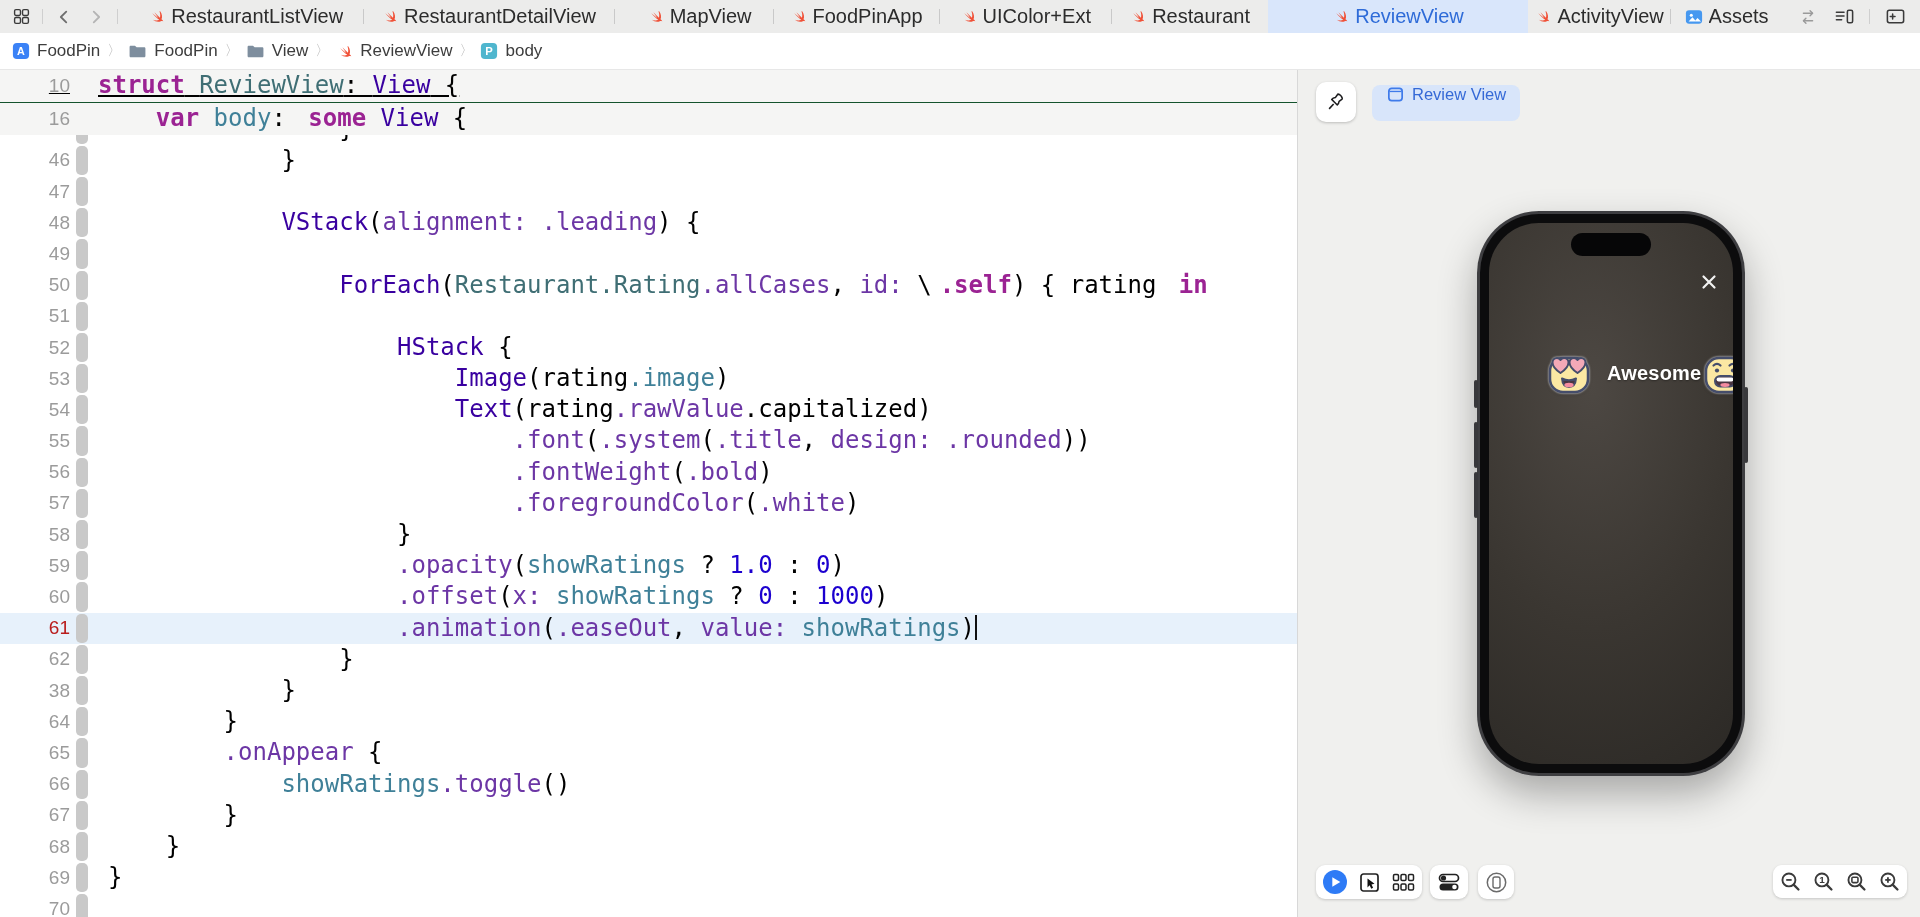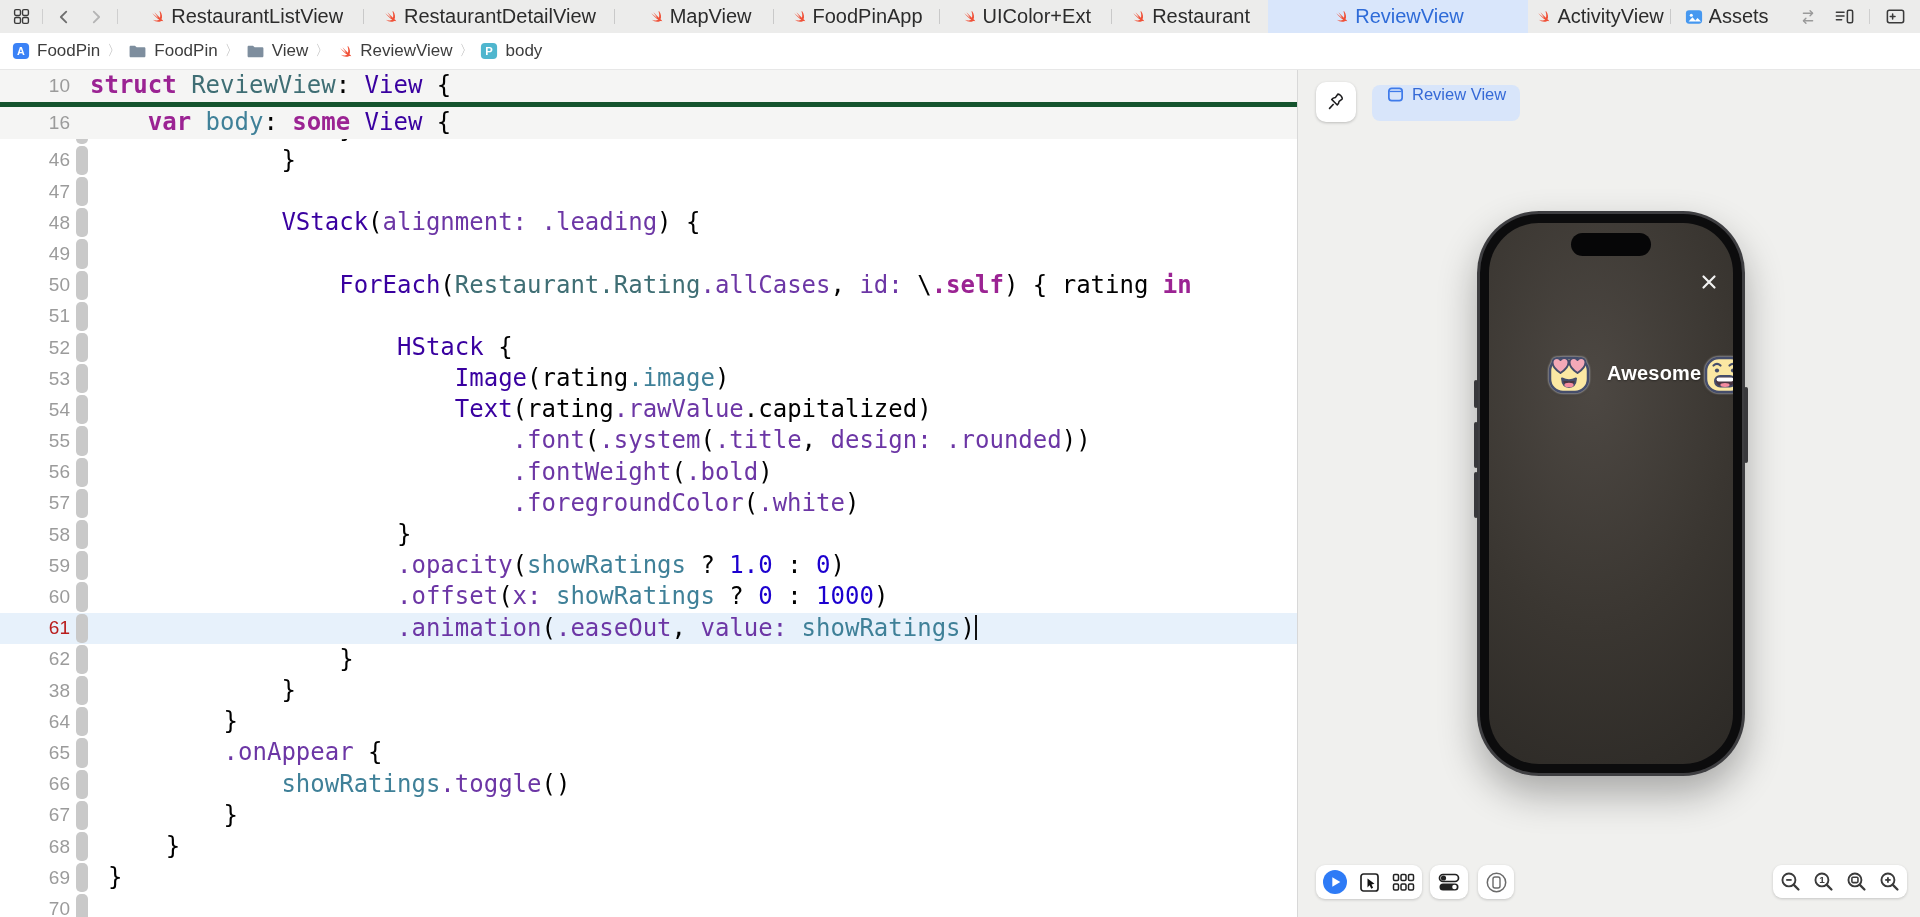--- a/index.html
+++ b/index.html
@@ -30,31 +30,31 @@
   
   .editor{position:absolute;left:0;top:70px;width:1297px;height:847px;background:#fff;overflow:hidden;}
   .lines{position:absolute;left:0;top:43.6px;width:100%;}
   .row{position:relative;height:31.2px;display:flex;align-items:center;white-space:pre;}
   .row.hl{background:var(--line-hl);}
   .num{flex:0 0 70px;text-align:right;font-size:19px;color:#9b9b9b;
        font-family:"Liberation Sans",sans-serif;}
   .row.hl .num{color:#b91c1c;}
   .ribbon{flex:0 0 12px;height:29.2px;margin-left:6px;border-radius:5px;background:#c9c9c9;}
   .txt{margin-left:20px;font-family:"DejaVu Sans Mono",monospace;font-size:24px;line-height:31.2px;color:#000;}
-  .tk-kw{color:var(--c-kw);font-weight:bold;}
+  .tk-kw{color:var(--c-kw);font-weight:bold;margin-left:8px;}
   .tk-ty{color:var(--c-ty);}
   .tk-pt{color:var(--c-pt);}
   .tk-pp{color:var(--c-pp);}
   .tk-sm{color:var(--c-sm);}
   .tk-num{color:var(--c-num);}
   .caret{display:inline-block;width:2px;height:25px;background:#111;vertical-align:-4px;}
   .sticky{position:absolute;left:0;top:0;width:100%;height:64px;background:#f5f5f4;z-index:3;
           border-bottom:1px solid #dadada;}
   .sticky .row{height:32px;background:#f5f5f4;}
-  .sticky .row:first-child{border-bottom:5px solid #14532d;}
+  .sticky .row:first-child{border-bottom:1px solid #14532d;text-decoration:underline;}
 
   
   .canvas{position:absolute;left:1297px;top:70px;width:623px;height:847px;background:#f0f0ee;}
   .vdiv{position:absolute;left:1297px;top:70px;width:1px;height:847px;background:#d8d8d8;z-index:5;}
   .pinbtn{position:absolute;left:19px;top:12px;width:40px;height:40px;background:#fff;border-radius:10px;
           box-shadow:0 1px 3px rgba(0,0,0,.22);display:flex;align-items:center;justify-content:center;}
   .chip{position:absolute;left:75px;top:15px;height:36px;background:#d8e5fa;border-radius:8px;
         display:flex;gap:7px;padding:0 14px;color:#3569d6;font-size:16.5px;}
 
   

